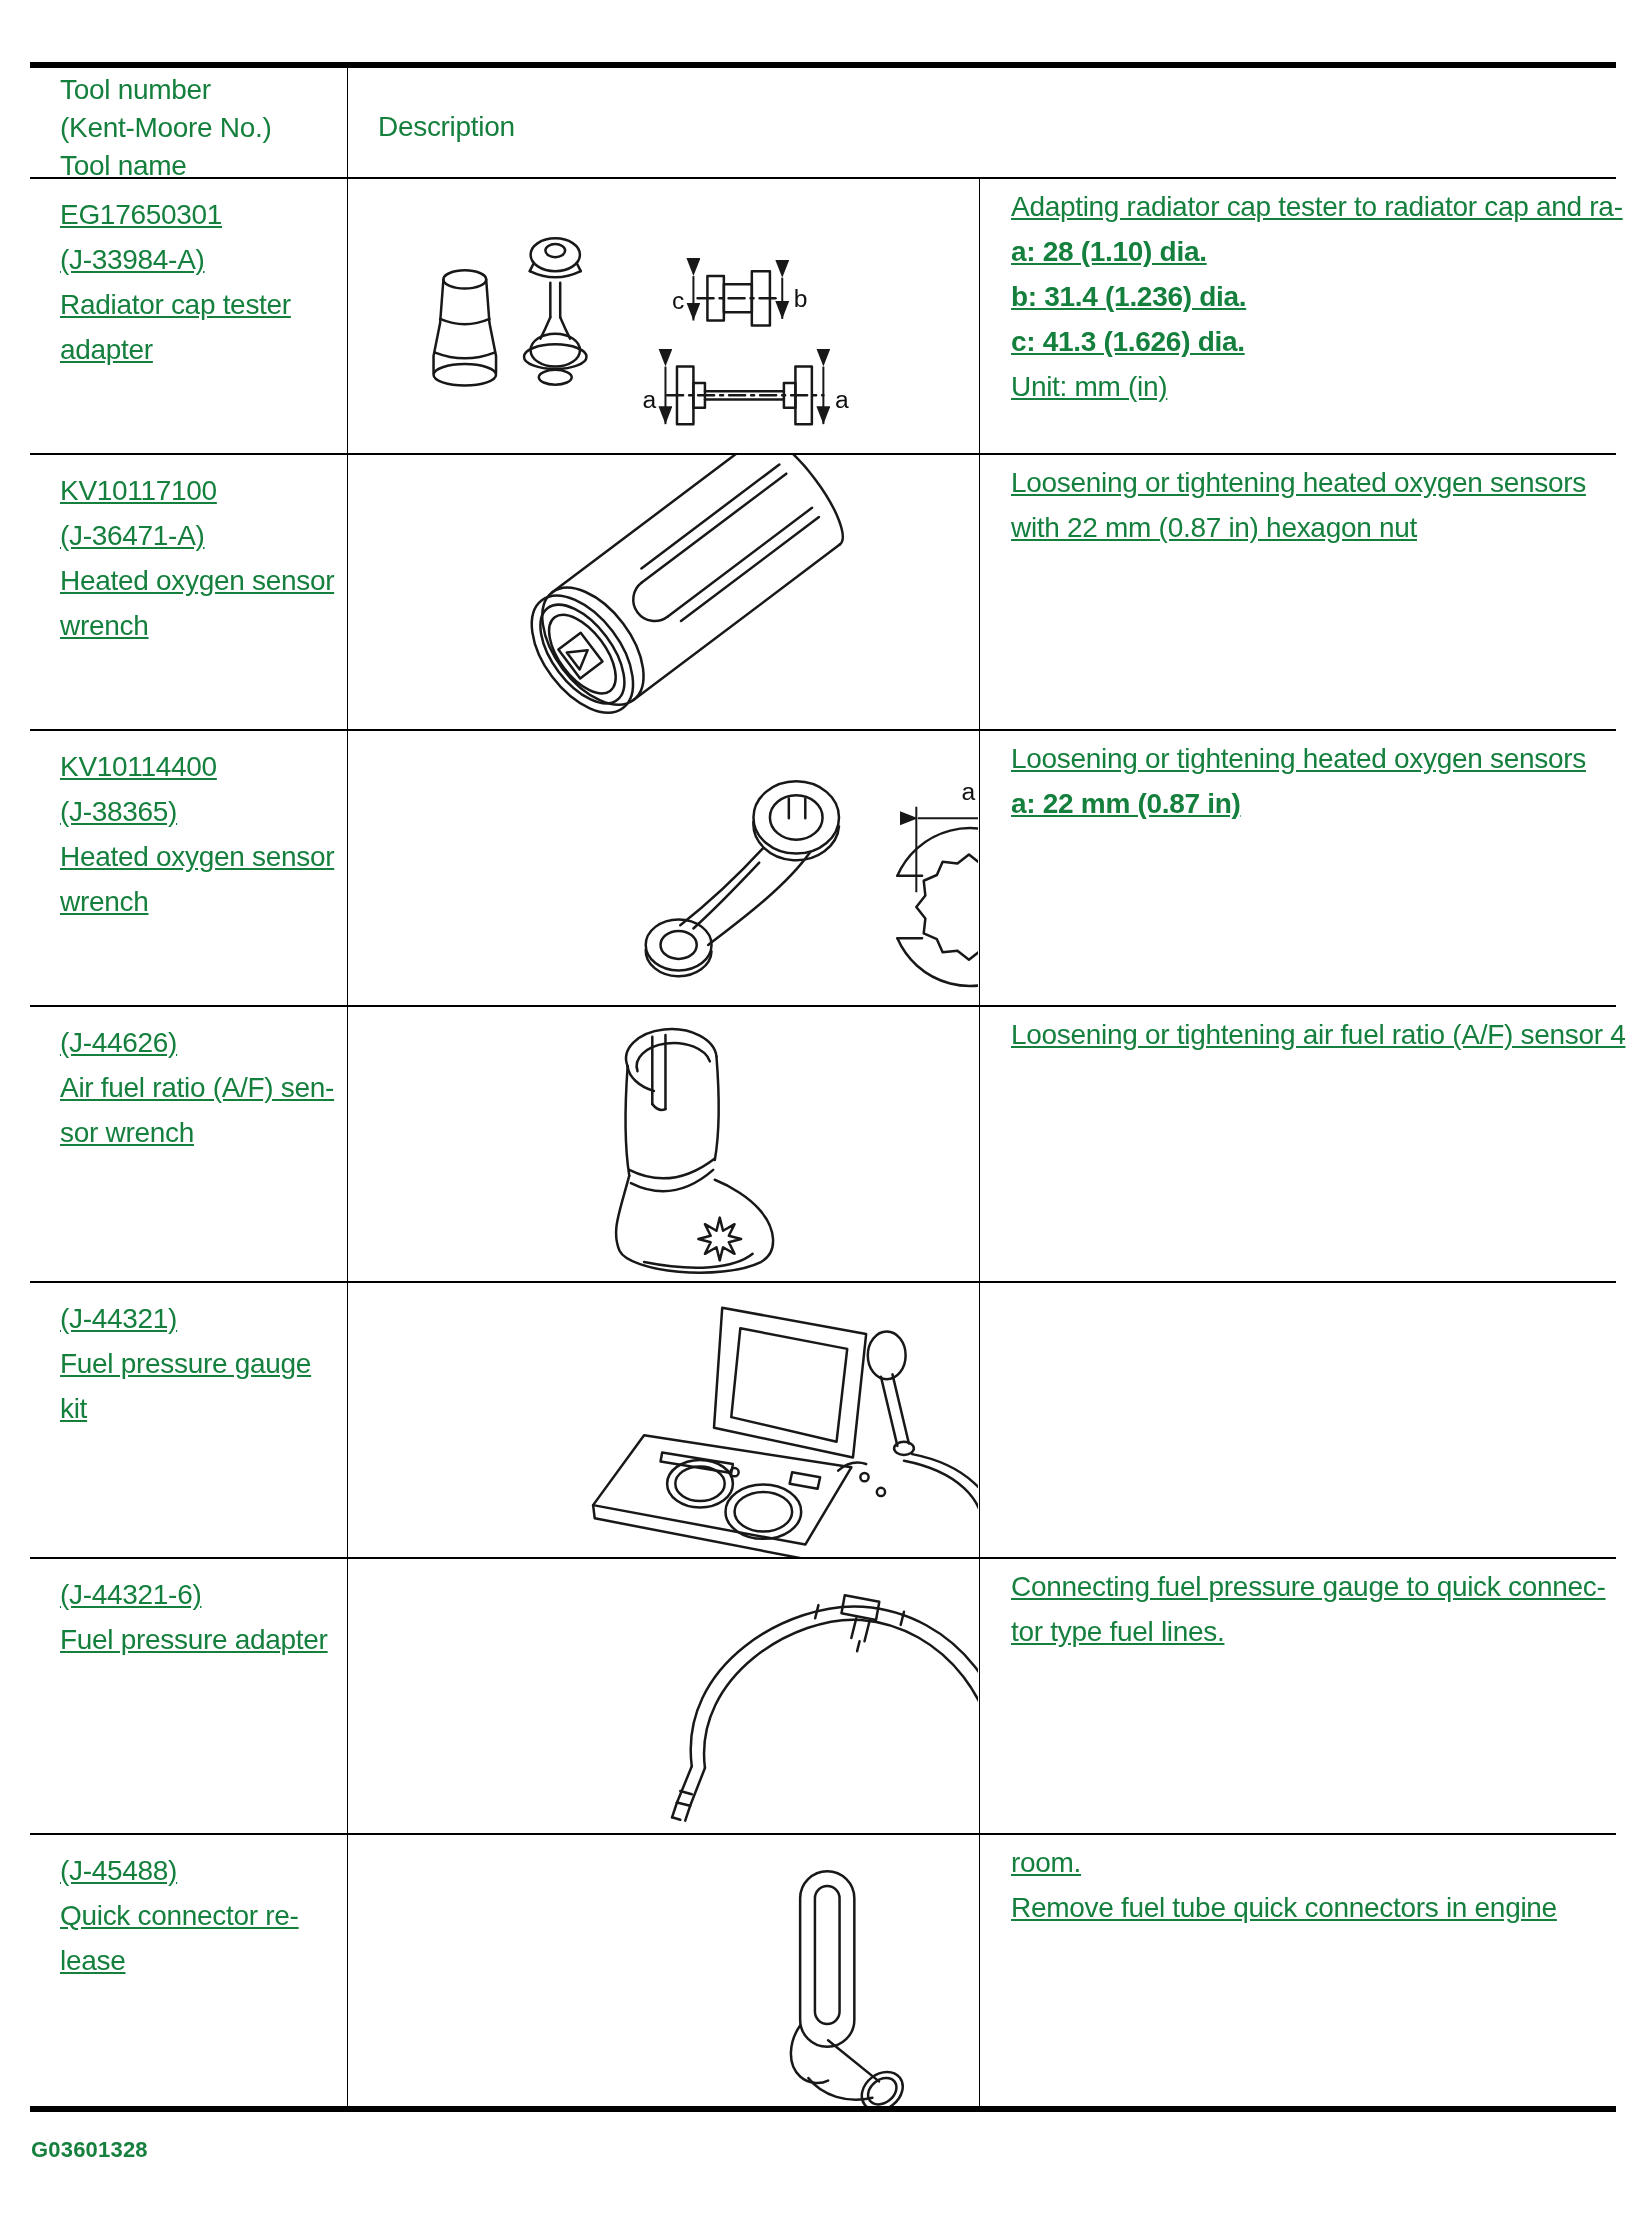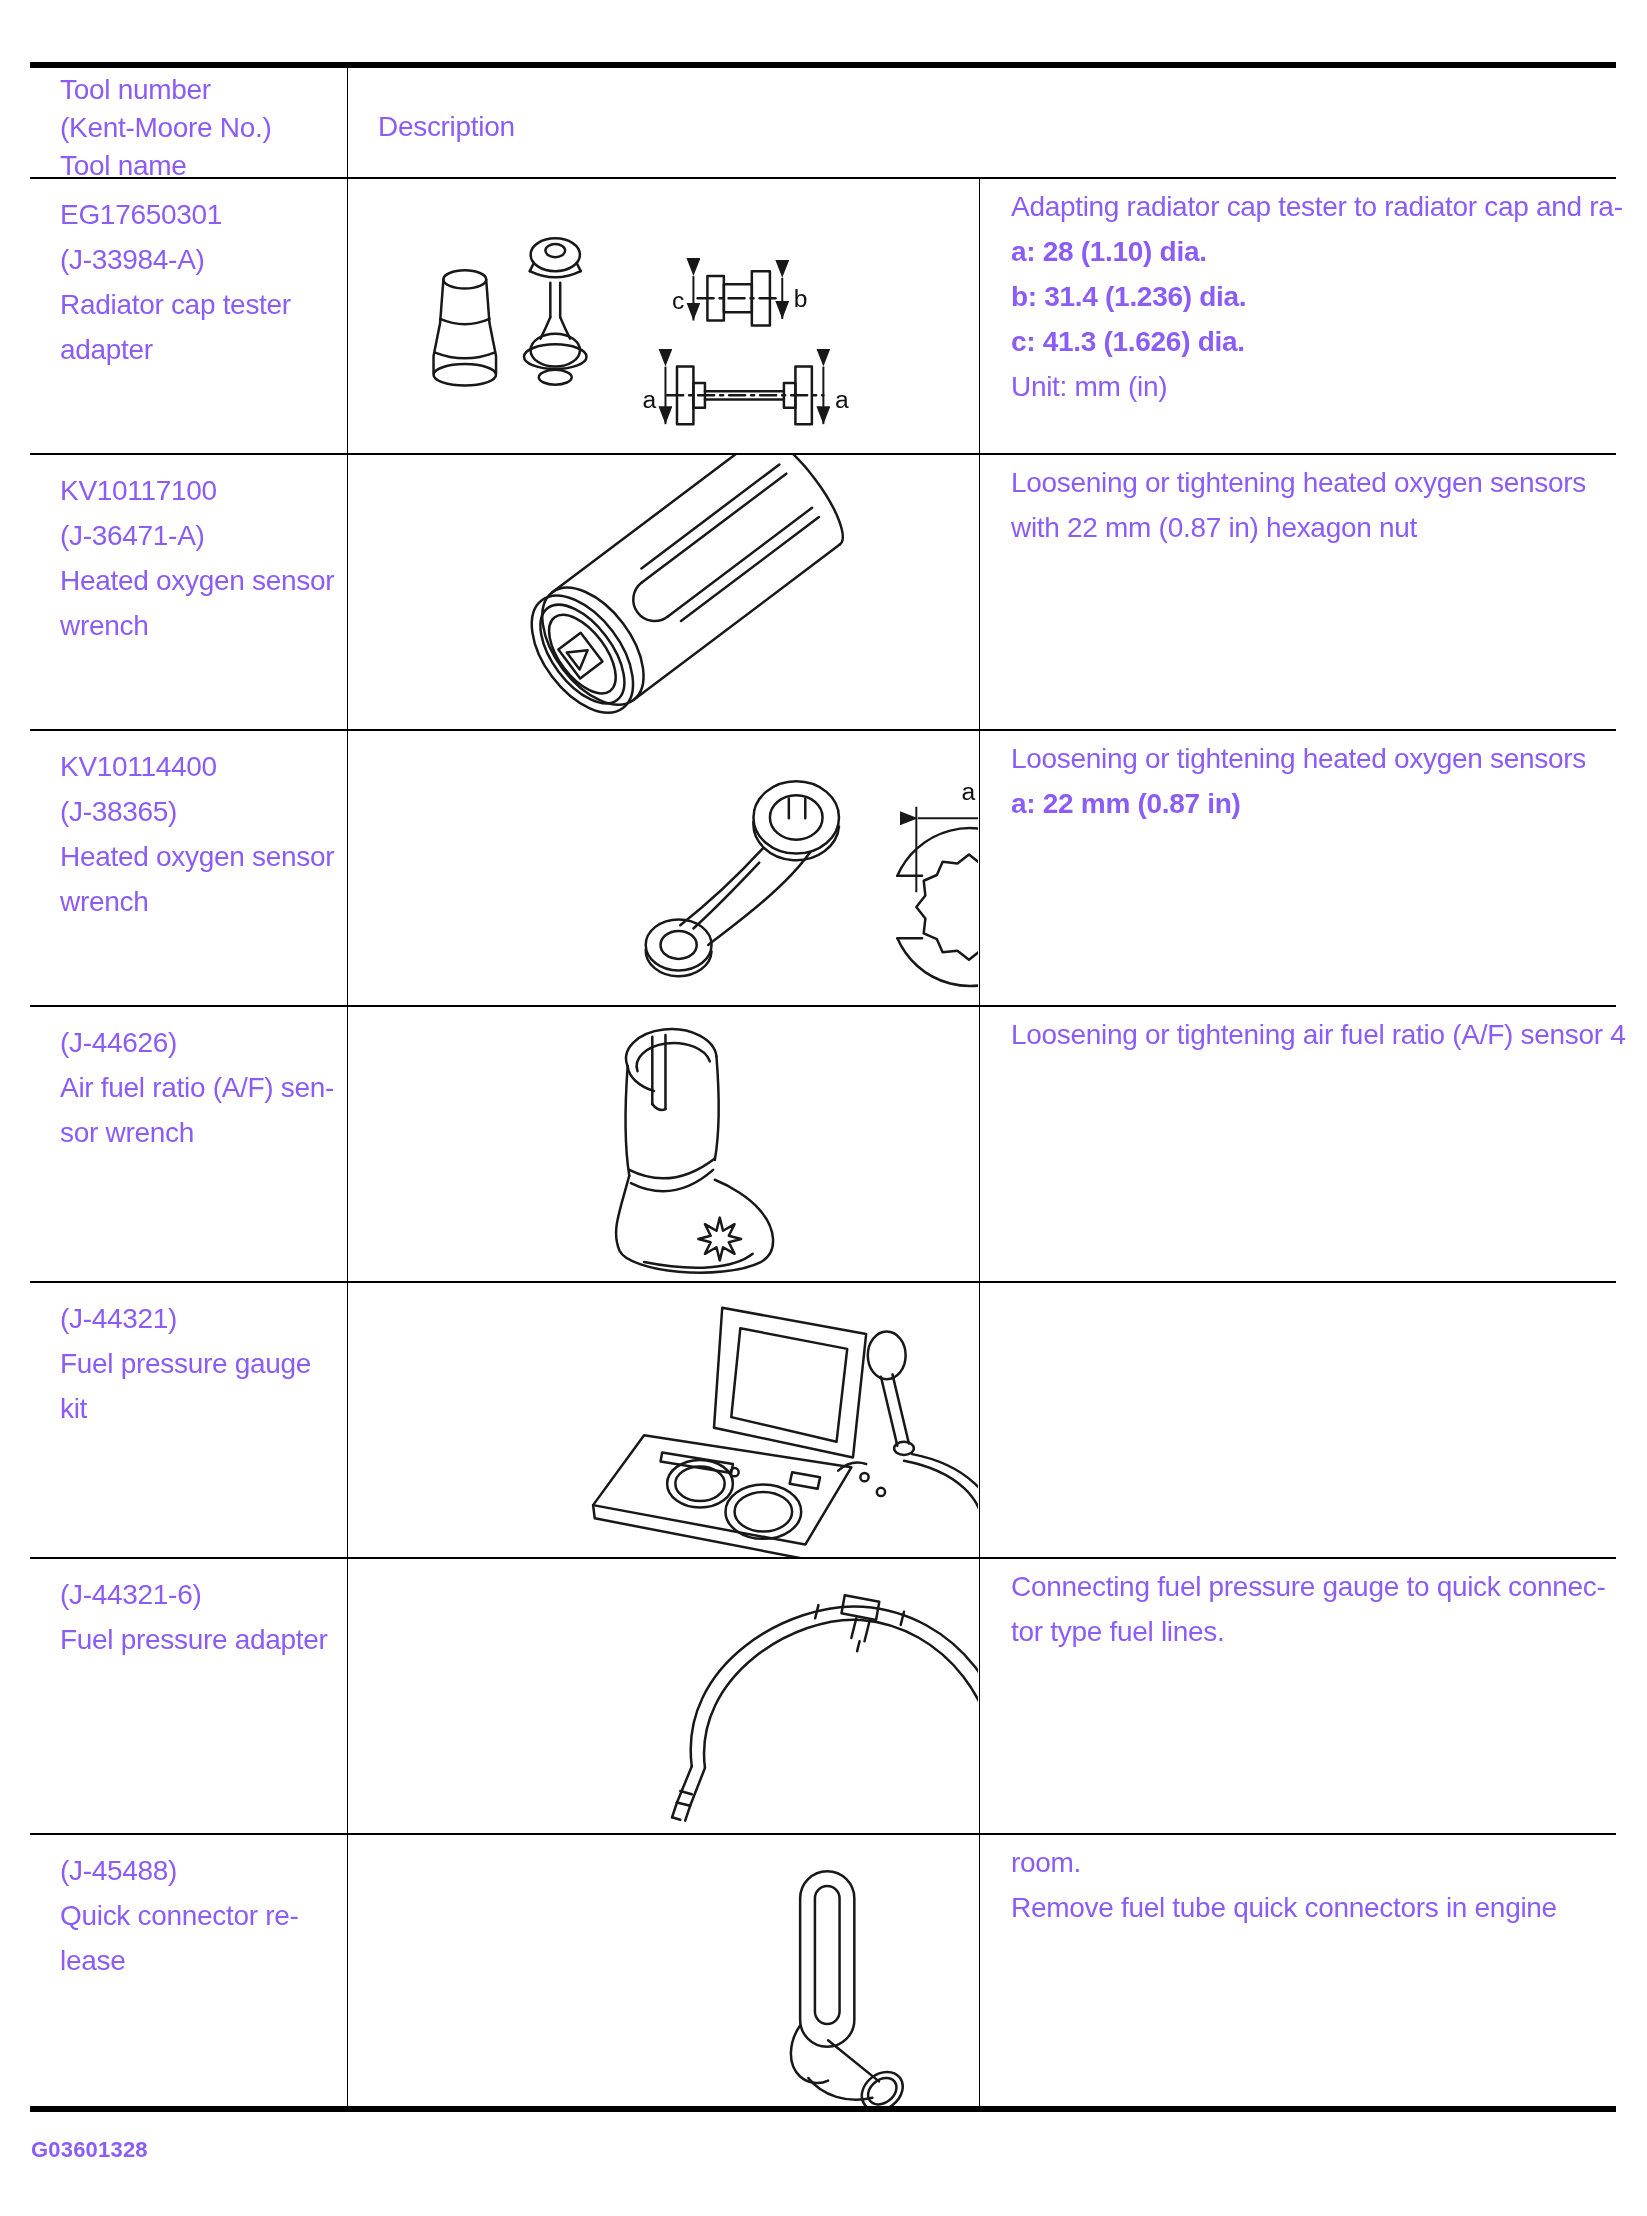--- a/index.html
+++ b/index.html
@@ -1,18 +1,18 @@
 <!DOCTYPE html>
 <html style="font-size:13px"><head>
 <meta charset="utf-8">
 <style>
   html,body { margin:0; padding:0; background:#ffffff; }
   .page {
     position:relative; width:1647px; height:2216px; background:#ffffff;
-    font-family:"Liberation Sans", sans-serif; color:#8b5cf6; overflow:hidden;
+    font-family:"Liberation Sans", sans-serif; color:#15803d; overflow:hidden;
   }
   .tools-table {
     position:absolute; left:30px; top:62px; width:1586px;
     border-top:6.6px solid #000; border-bottom:6.6px solid #000;
   }
   .hdr {
     display:grid; grid-template-columns:318px 1268px; height:109px;
     border-bottom:2.5px solid #000;
   }
   .hc1 {
@@ -30,21 +30,21 @@
   .row.last { border-bottom:none; height:271px; }
   .c1 {
     box-sizing:border-box; border-right:1.6px solid #000;
     padding:13px 5px 0 30px; font-size:28px; line-height:45px; letter-spacing:-0.3px;
   }
   .c2 { box-sizing:border-box; border-right:1.6px solid #000; position:relative; }
   .c3 {
     box-sizing:border-box; padding:5px 11.5px 0 31px;
     font-size:28px; line-height:45px; letter-spacing:-0.3px;
   }
-  .c1 div, .c3 div { white-space:nowrap; }
+  .c1 div, .c3 div { white-space:nowrap;text-decoration:underline; }
   .b { font-weight:bold; }
   .ill { position:absolute; left:0; top:0; }
   .ill * { vector-effect:non-scaling-stroke; }
   svg { display:block; }
   svg text { font-family:"Liberation Sans", sans-serif; font-size:30px; fill:#111; }
   .sk { stroke:#181818; fill:none; stroke-width:2.5; stroke-linecap:round; stroke-linejoin:round; }
   .dim { stroke:#181818; fill:none; stroke-width:2; }
   .footer {
     position:absolute; left:31px; top:2137px;
     font-size:22px; font-weight:bold; letter-spacing:0.2px;

